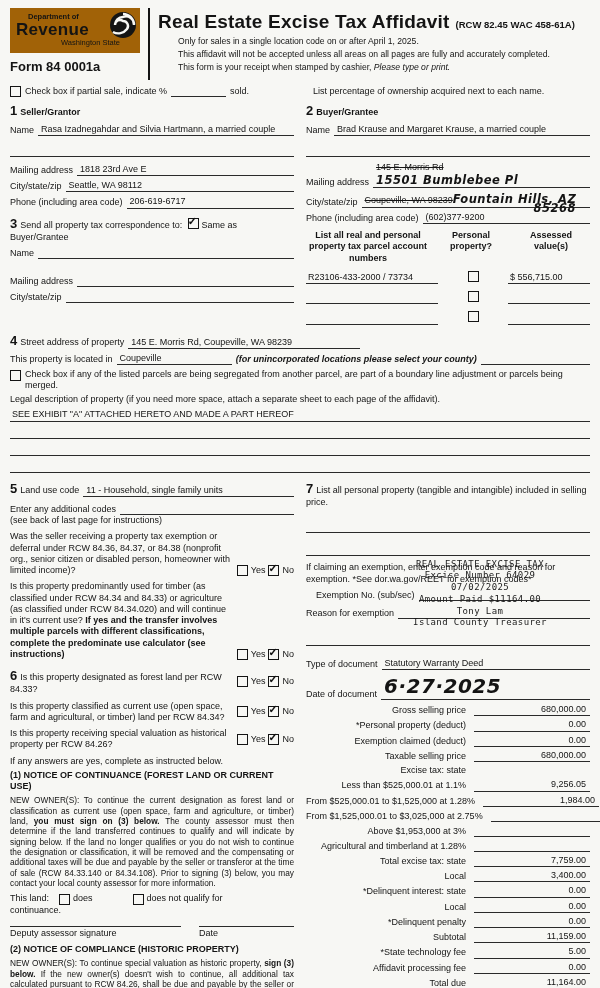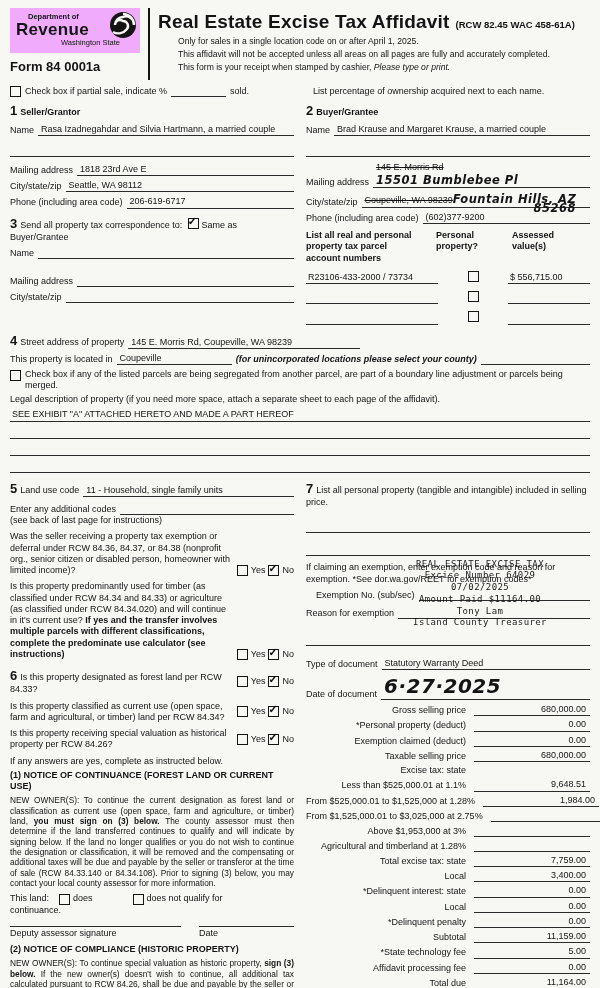--- a/index.html
+++ b/index.html
@@ -16,21 +16,21 @@
   .bold{font-weight:bold;}
   .italic{font-style:italic;}
   .sec-num{font-size:13px;font-weight:bold;margin-right:3px;}
   .sec-head{font-weight:bold;}
   .hw{font-family:"DejaVu Sans", sans-serif;font-style:italic;font-weight:bold;font-size:11.5px;letter-spacing:.5px;white-space:nowrap;}
   .strike{text-decoration:line-through;}
   .yesno{white-space:nowrap;display:flex;align-items:center;gap:3px;flex:none;}
   
   .hdr{display:flex;gap:8px;}
   .hdr-left{width:130px;flex:none;}
-  .logo{background:#f0abfc;width:118px;padding:4px 6px 5px;position:relative;}
+  .logo{background:#a16207;width:118px;padding:4px 6px 5px;position:relative;}
   .logo-dept{font-size:7.5px;font-weight:bold;padding-left:12px;}
   .logo-name{font-size:17px;font-weight:bold;letter-spacing:.3px;line-height:1;}
   .logo-state{font-size:7.5px;text-align:right;padding-right:14px;}
   .logo-swirl{position:absolute;right:2px;top:2px;}
   .form-num{font-size:13px;font-weight:bold;margin-top:6px;}
   .hdr-div{border-left:2px solid #141414;height:72px;flex:none;}
   .hdr-right{flex:1;padding-top:2px;}
   .title-row{display:flex;align-items:baseline;gap:6px;}
   .title{font-size:19px;font-weight:bold;letter-spacing:.2px;}
   .title-ref{font-size:9.5px;font-weight:bold;text-align:center;}
@@ -38,21 +38,21 @@
   
   .partial{display:flex;align-items:flex-end;gap:4px;margin-top:6px;}
   .partial .gap{width:55px;border-bottom:1px solid #2a2a2a;}
   .partial .rnote{margin-left:60px;}
   
   .cols{display:flex;gap:12px;margin-top:6px;}
   .col-l{width:284px;flex:none;}
   .col-r{flex:1;min-width:0;}
   .row-gap{margin-top:4px;}
   
-  .parcel-head{display:flex;font-weight:bold;text-align:left;gap:18px;margin-top:6px;}
+  .parcel-head{display:flex;font-weight:bold;text-align:center;gap:12px;margin-top:6px;}
   .parcel-head .c1{flex:1;}
   .parcel-head .c2{width:58px;flex:none;}
   .parcel-head .c3{width:78px;flex:none;}
   .parcel-row{display:flex;align-items:flex-end;gap:6px;margin-top:7px;}
   .parcel-row .c1{flex:1;border-bottom:1px solid #2a2a2a;min-height:11px;padding:0 2px;}
   .parcel-row .c2{width:58px;flex:none;text-align:center;}
   .parcel-row .c3{width:78px;flex:none;border-bottom:1px solid #2a2a2a;min-height:11px;padding:0 2px;text-align:left;}
   
   .sec4{margin-top:8px;}
   .legal-line{border-bottom:1.4px solid #2a2a2a;min-height:12px;margin-top:4px;padding:0 2px;}
@@ -362,21 +362,21 @@
         <div class="amt-row">
             <span class="amt-label">Taxable selling price</span>
             <span class="amt-value">680,000.00</span>
           </div>
         <div class="amt-row">
             <span class="amt-label">Excise tax: state</span>
             <span class="amt-value noline"></span>
           </div>
         <div class="amt-row">
             <span class="amt-label">Less than $525,000.01 at 1.1%</span>
-            <span class="amt-value">9,648.51</span>
+            <span class="amt-value">9,256.05</span>
           </div>
         <div class="amt-row">
             <span class="amt-label">From $525,000.01 to $1,525,000 at 1.28%</span>
             <span class="amt-value">1,984.00</span>
           </div>
         <div class="amt-row">
             <span class="amt-label">From $1,525,000.01 to $3,025,000 at 2.75%</span>
             <span class="amt-value"></span>
           </div>
         <div class="amt-row">

